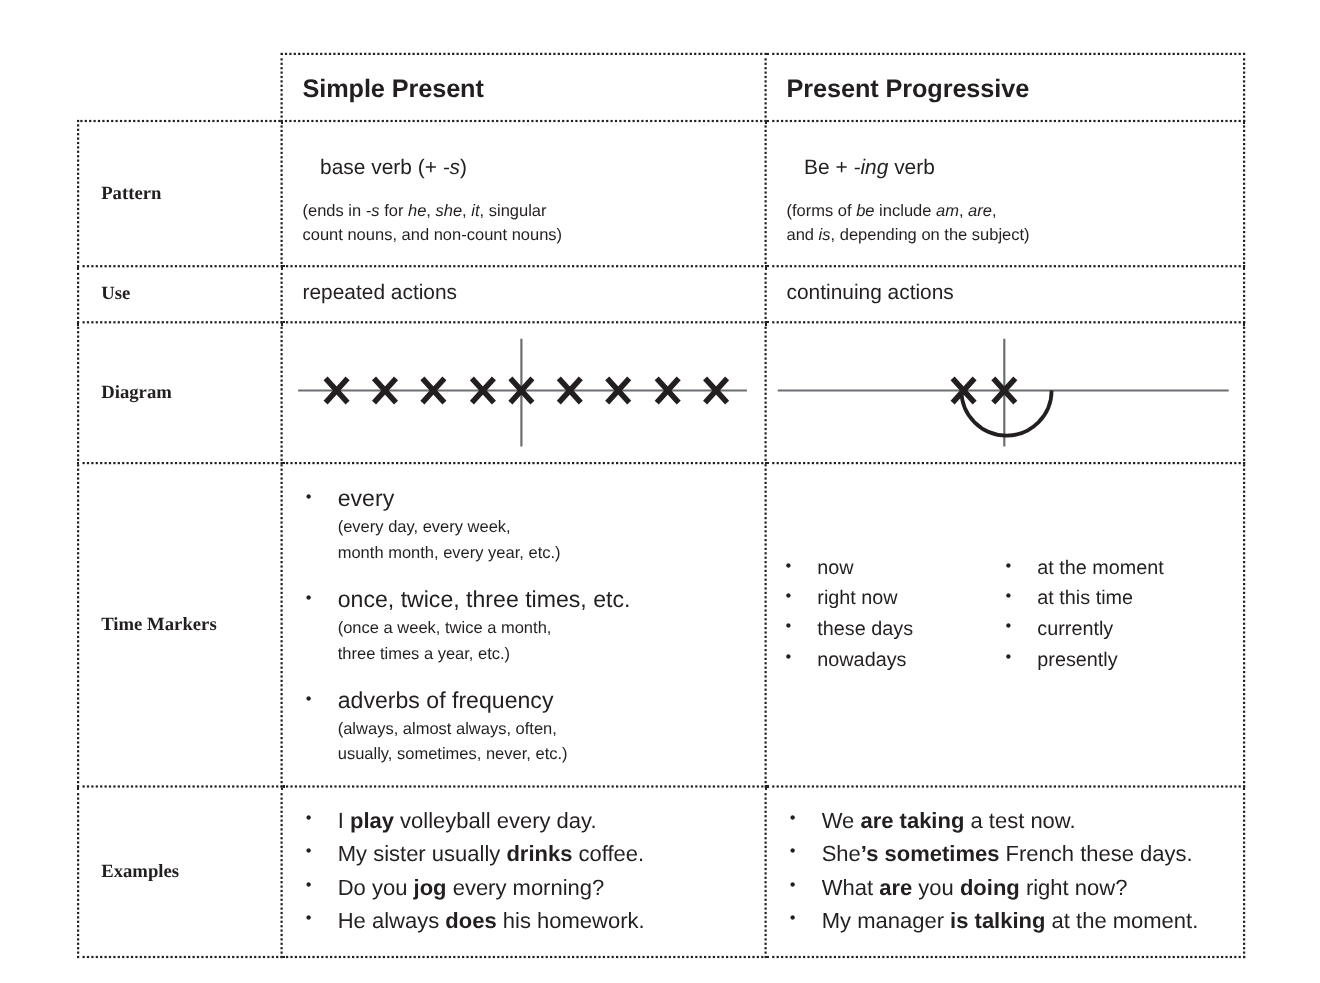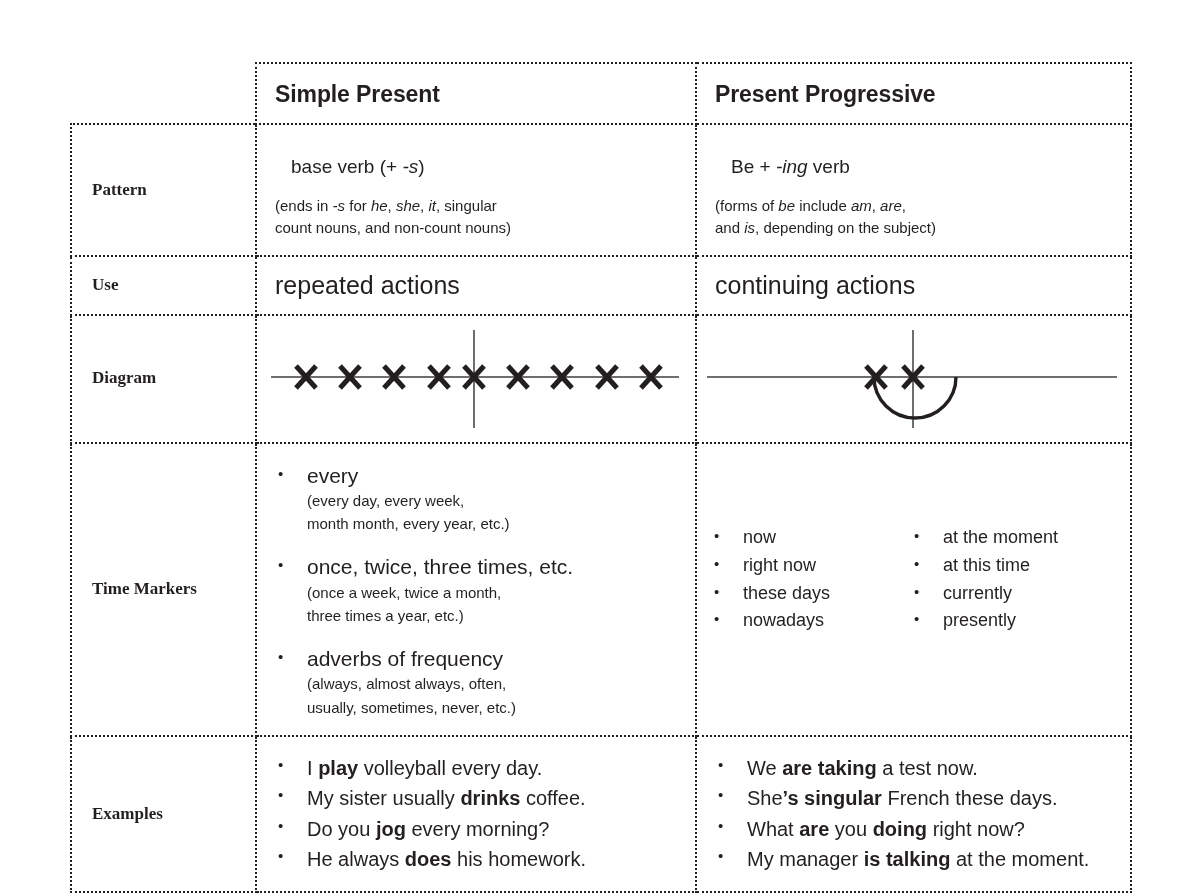--- a/index.html
+++ b/index.html
@@ -18,21 +18,21 @@
   #sheet {
     position: relative;
     width: 1200px;
     height: 894px;
   }
 
   
   table.grammar {
     position: absolute;
     left: 70px;
-    top: 62px;
+    top: 48px;
     width: 1060px;
     border-collapse: collapse;
     table-layout: fixed;
   }
 
   col.c-label { width: 185px; }
   col.c-sp    { width: 440px; }
   col.c-pp    { width: 435px; }
 
   td {
@@ -79,21 +79,21 @@
     margin: 16px;
   }
   .sub {
     font-size: 15px;
     line-height: 1.45;
     margin: 14px 0 0 0;
   }
   .sub .ln { display: block; }
 
   .use-txt {
-    font-size: 25px;
+    font-size: 19px;
     line-height: 1.2;
     margin: 0;
     padding: 13px 18px 14px 18px;
   }
 
   
   ul.bl {
     list-style: none;
     margin: 0;
     padding: 0;
@@ -363,21 +363,21 @@
               <li><span>Do you </span><b>jog</b><span> every morning?</span></li>
               <li><span>He always </span><b>does</b><span> his homework.</span></li>
             </ul>
           </div>
         </td>
 
         <td>
           <div class="ex-wrap">
             <ul class="bl ex">
               <li><span>We </span><b>are taking</b><span> a test now.</span><b></b><span></span></li>
-              <li><span>She</span><b>’s singular</b><span> French these days.</span><b></b><span></span></li>
+              <li><span>She</span><b>’s sometimes</b><span> French these days.</span><b></b><span></span></li>
               <li><span>What </span><b>are</b><span> you </span><b>doing</b><span> right now?</span></li>
               <li><span>My manager </span><b>is talking</b><span> at the moment.</span><b></b><span></span></li>
             </ul>
           </div>
         </td>
       </tr>
 
     </tbody>
   </table>
 

